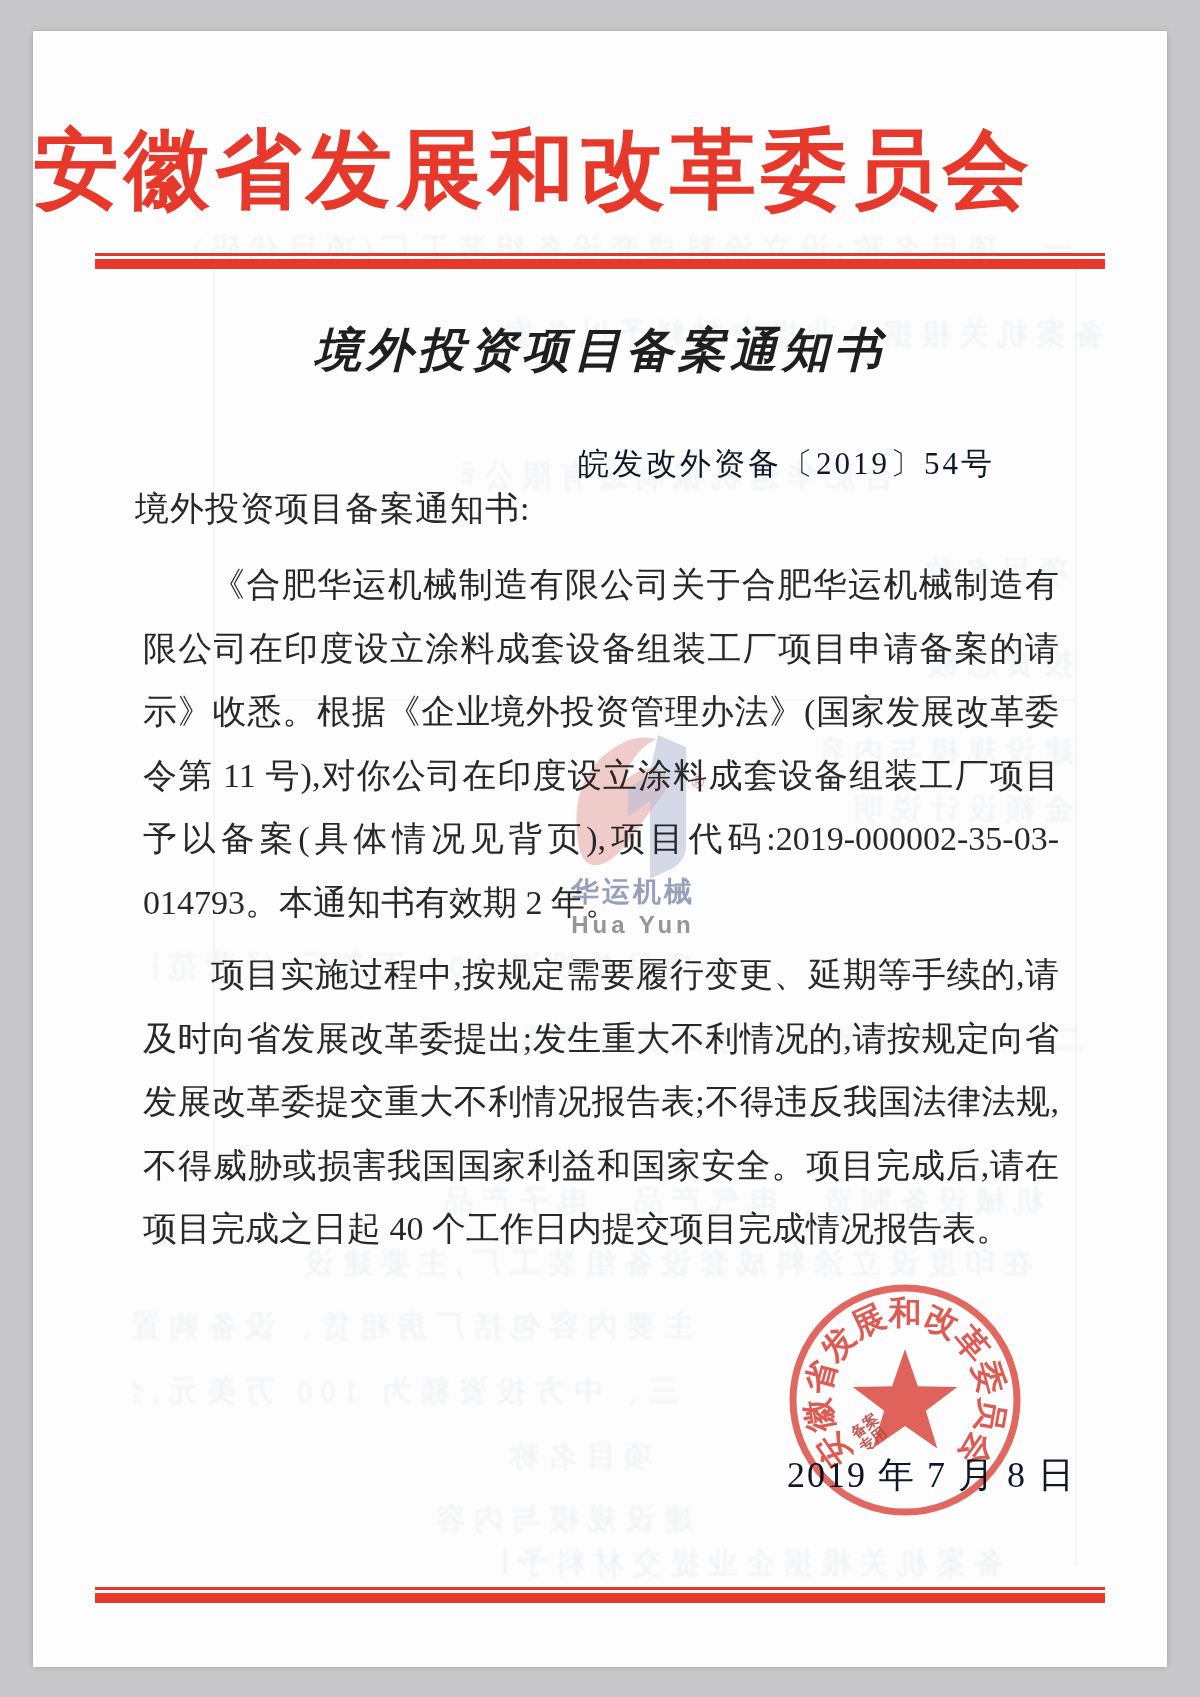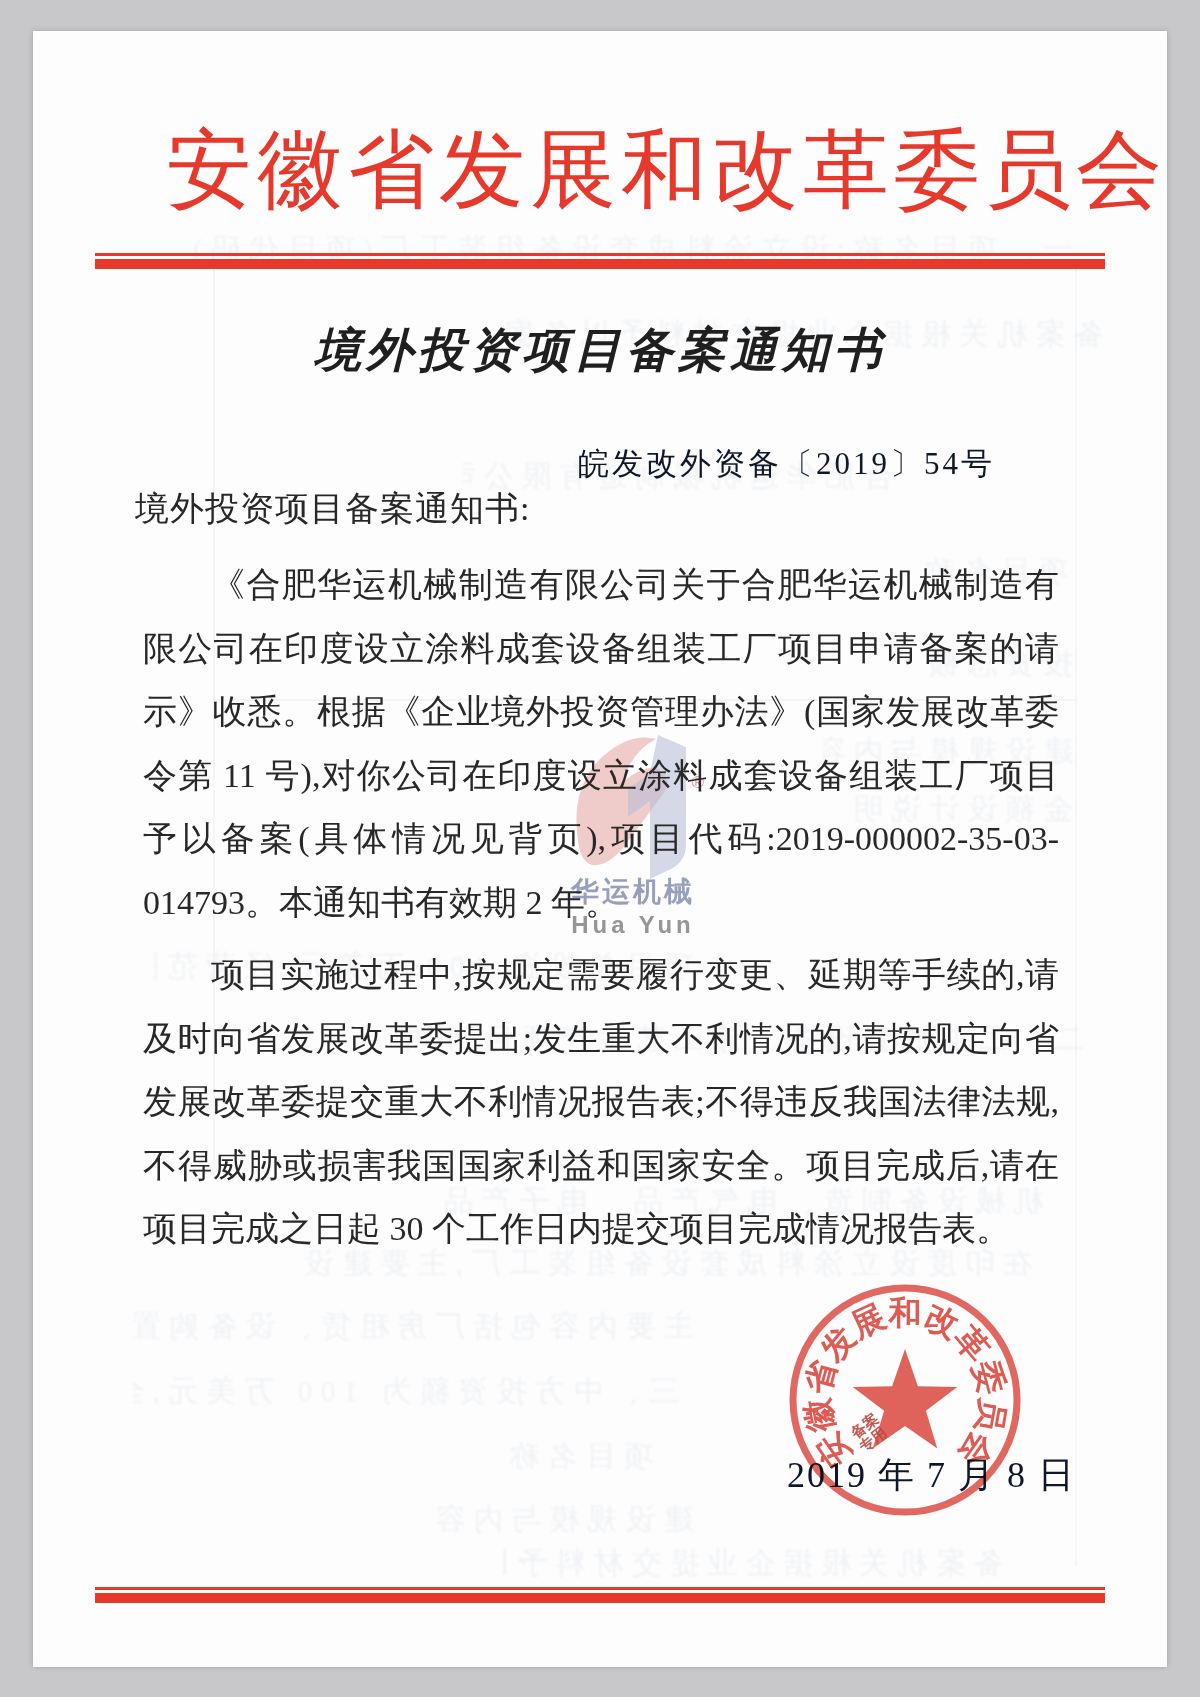--- a/index.html
+++ b/index.html
@@ -10,21 +10,21 @@
     overflow:hidden;
   }
   .page{
     position:absolute;left:33px;top:31px;width:1134px;height:1636px;
     background:#fdfdfd;box-shadow:0 0 6px rgba(0,0,0,.18);
     overflow:hidden;
   }
   
   .header-title{
     position:absolute;top:84px;left:0;width:100%;
-    text-align:right;font-size:86px;font-weight:normal;
+    text-align:left;font-size:86px;font-weight:bold;
     color:#e6392b;letter-spacing:5px;line-height:110px;
     white-space:nowrap;
   }
   .red-rule{position:absolute;left:62px;width:1010px;}
   .red-rule .thin{height:3px;background:#e6392b;}
   .red-rule .gap{height:3px;}
   .red-rule .thick{height:10px;background:#e6392b;}
   .rule-top{top:222px;}
   .rule-bottom{top:1556px;}
   
@@ -135,21 +135,21 @@
     </svg>
     <span class="wm-reg">®</span>
     <div class="wm-cn">华运机械</div>
     <div class="wm-en">Hua Yun</div>
   </div>
 
   <div class="recipient">境外投资项目备案通知书:</div>
 
   <div class="body-text">
     <p>《合肥华运机械制造有限公司关于合肥华运机械制造有限公司在印度设立涂料成套设备组装工厂项目申请备案的请示》收悉。根据《企业境外投资管理办法》(国家发展改革委令第 11 号),对你公司在印度设立涂料成套设备组装工厂项目予以备案(具体情况见背页),项目代码:2019-000002-35-03-014793。本通知书有效期 2 年。</p>
-    <p>项目实施过程中,按规定需要履行变更、延期等手续的,请及时向省发展改革委提出;发生重大不利情况的,请按规定向省发展改革委提交重大不利情况报告表;不得违反我国法律法规,不得威胁或损害我国国家利益和国家安全。项目完成后,请在项目完成之日起 30 个工作日内提交项目完成情况报告表。</p>
+    <p>项目实施过程中,按规定需要履行变更、延期等手续的,请及时向省发展改革委提出;发生重大不利情况的,请按规定向省发展改革委提交重大不利情况报告表;不得违反我国法律法规,不得威胁或损害我国国家利益和国家安全。项目完成后,请在项目完成之日起 40 个工作日内提交项目完成情况报告表。</p>
   </div>
 
   <div class="date-line">2019 年 7 月 8 日</div>
 
   <svg class="seal" viewBox="0 0 270 270">
     <circle cx="135" cy="137" r="112" fill="none" stroke="#dc4a40" stroke-width="7" opacity="0.92"></circle>
     <polygon points="135,86 147.9,123.2 187.3,124 155.9,147.8 167.3,185.5 135,163 102.7,185.5 114.1,147.8 82.7,124 122.1,123.2" fill="#dc4a40" opacity="0.95"></polygon>
     <g id="seal-ring-text">
         <text transform="translate(63.7,186.9) rotate(-125.0)" text-anchor="middle" dominant-baseline="central" font-size="33" fill="#dc4a40">安</text>
         <text transform="translate(49.3,152.1) rotate(-100.0)" text-anchor="middle" dominant-baseline="central" font-size="33" fill="#dc4a40">徽</text>

